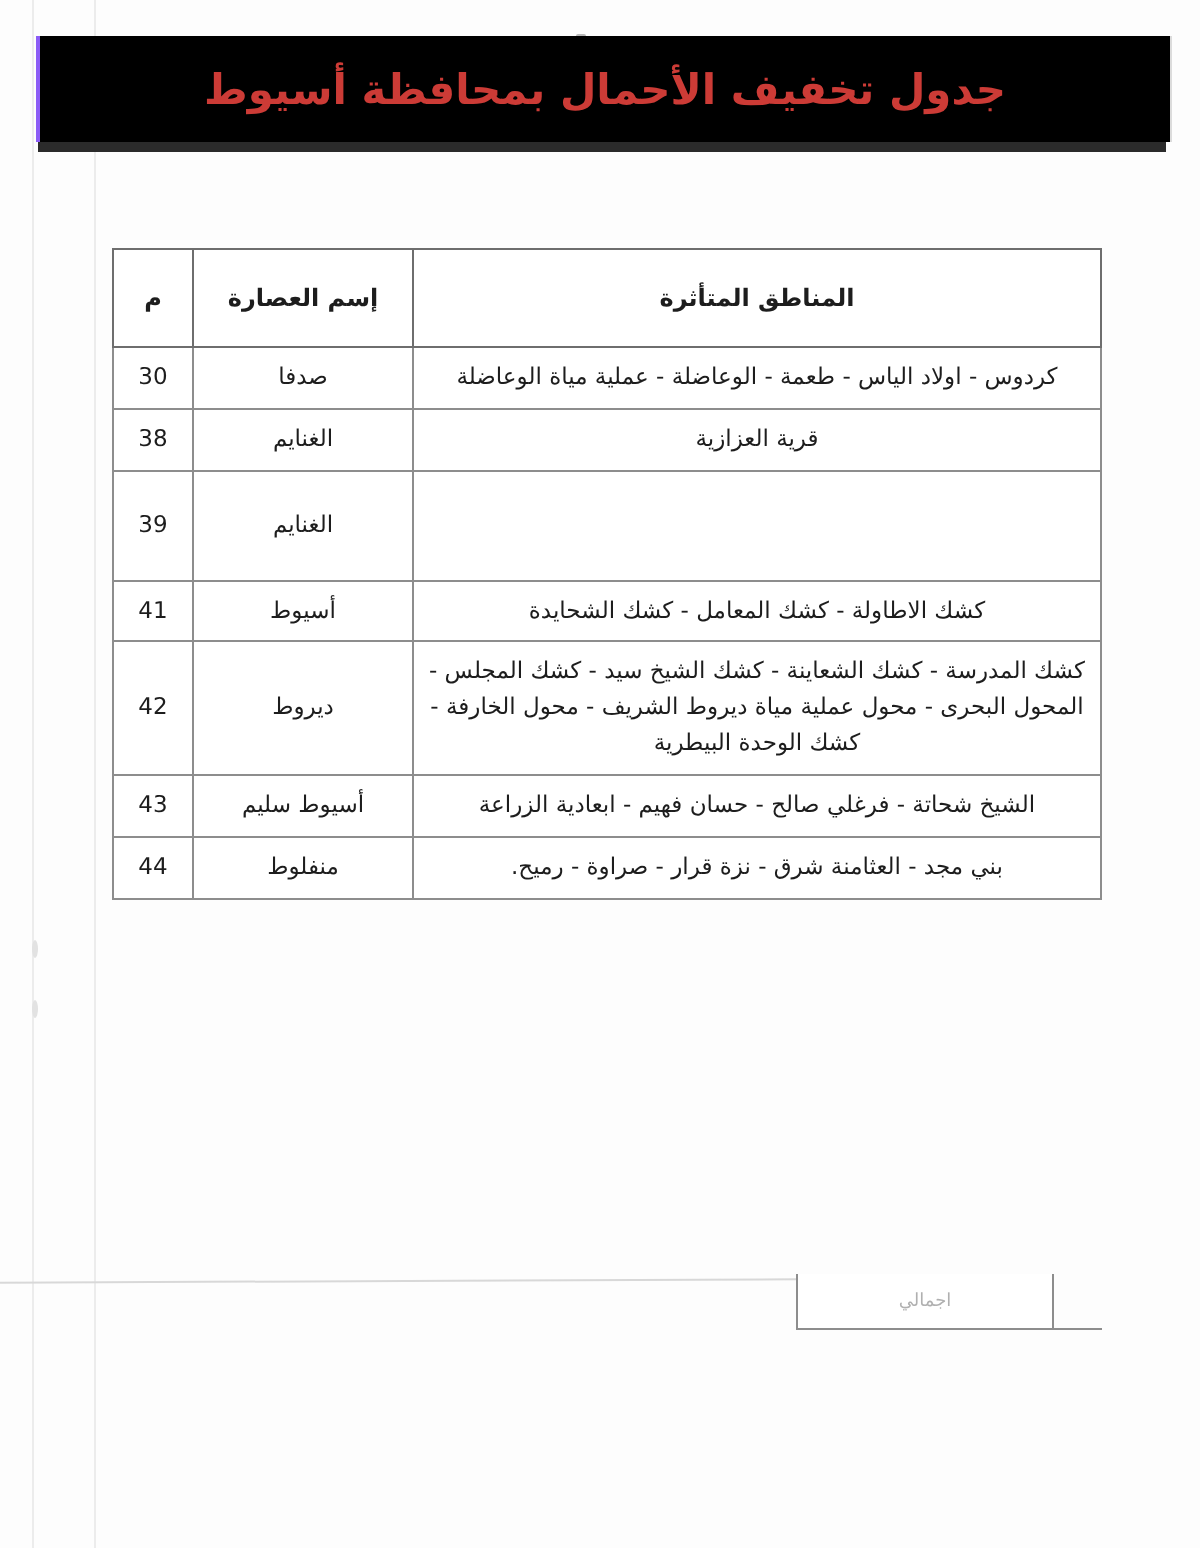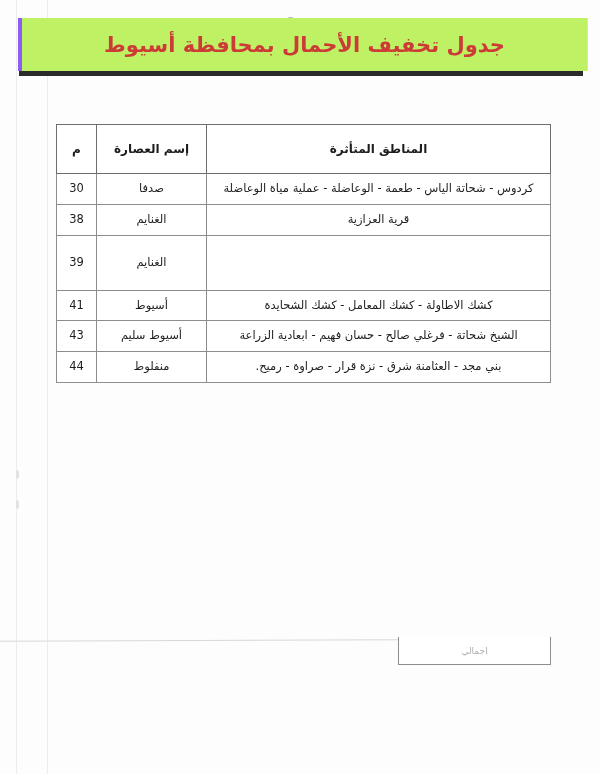--- a/index.html
+++ b/index.html
@@ -35,22 +35,22 @@
     left: 16px;
   }
 
   
   .title-banner {
     position: absolute;
     left: 18px;
     top: 18px;
     width: 565px;
     height: 53px;
-    background: #bef264;
-    border-left: 4px solid #8b5cf6;
+    background: #000000;
+    border-left: 2px solid #8b5cf6;
     border-right: 1px solid #dcdcdc;
     display: flex;
     align-items: center;
     justify-content: center;
   }
   .title-text {
     font-size: 21px;
     font-weight: bold;
     color: #cc3b36;
     letter-spacing: 0px;
@@ -121,21 +121,21 @@
     padding-left: 10px;
     padding-right: 10px;
   }
   td.cell-areas.empty { height: 42px; }
 
   
   .total-strip {
     position: absolute;
     left: 398px;
     top: 637px;
-    width: 153px;
+    width: 129px;
     height: 28px;
     border: 1px solid #8d8d8d;
     border-top: none;
     box-sizing: border-box;
     display: flex;
     align-items: center;
     justify-content: center;
     background: #ffffff;
   }
   .total-label {
@@ -184,38 +184,43 @@
     </colgroup>
     <thead>
       <tr>
         <th>المناطق المتأثرة</th>
         <th>إسم العصارة</th>
         <th>م</th>
       </tr>
     </thead>
     <tbody>
       <tr>
-        <td class="cell-areas">كردوس - شحاتة الياس - طعمة - الوعاضلة - عملية مياة الوعاضلة</td>
+        <td class="cell-areas">كردوس - اولاد الياس - طعمة - الوعاضلة - عملية مياة الوعاضلة</td>
         <td class="cell-city">صدفا</td>
         <td class="cell-num">30</td>
       </tr>
       <tr>
         <td class="cell-areas">قرية العزازية</td>
         <td class="cell-city">الغنايم</td>
         <td class="cell-num">38</td>
       </tr>
       <tr>
         <td class="cell-areas empty"></td>
         <td class="cell-city">الغنايم</td>
         <td class="cell-num">39</td>
       </tr>
       <tr>
         <td class="cell-areas">كشك الاطاولة - كشك المعامل - كشك الشحايدة</td>
         <td class="cell-city">أسيوط</td>
         <td class="cell-num">41</td>
+      </tr>
+      <tr>
+        <td class="cell-areas">كشك المدرسة - كشك الشعاينة - كشك الشيخ سيد - كشك المجلس - المحول البحرى - محول عملية مياة ديروط الشريف - محول الخارفة - كشك الوحدة البيطرية</td>
+        <td class="cell-city">ديروط</td>
+        <td class="cell-num">42</td>
       </tr>
       <tr>
         <td class="cell-areas">الشيخ شحاتة - فرغلي صالح - حسان فهيم - ابعادية الزراعة</td>
         <td class="cell-city">أسيوط سليم</td>
         <td class="cell-num">43</td>
       </tr>
       <tr>
         <td class="cell-areas">بني مجد - العثامنة شرق - نزة قرار - صراوة - رميح.</td>
         <td class="cell-city">منفلوط</td>
         <td class="cell-num">44</td>

